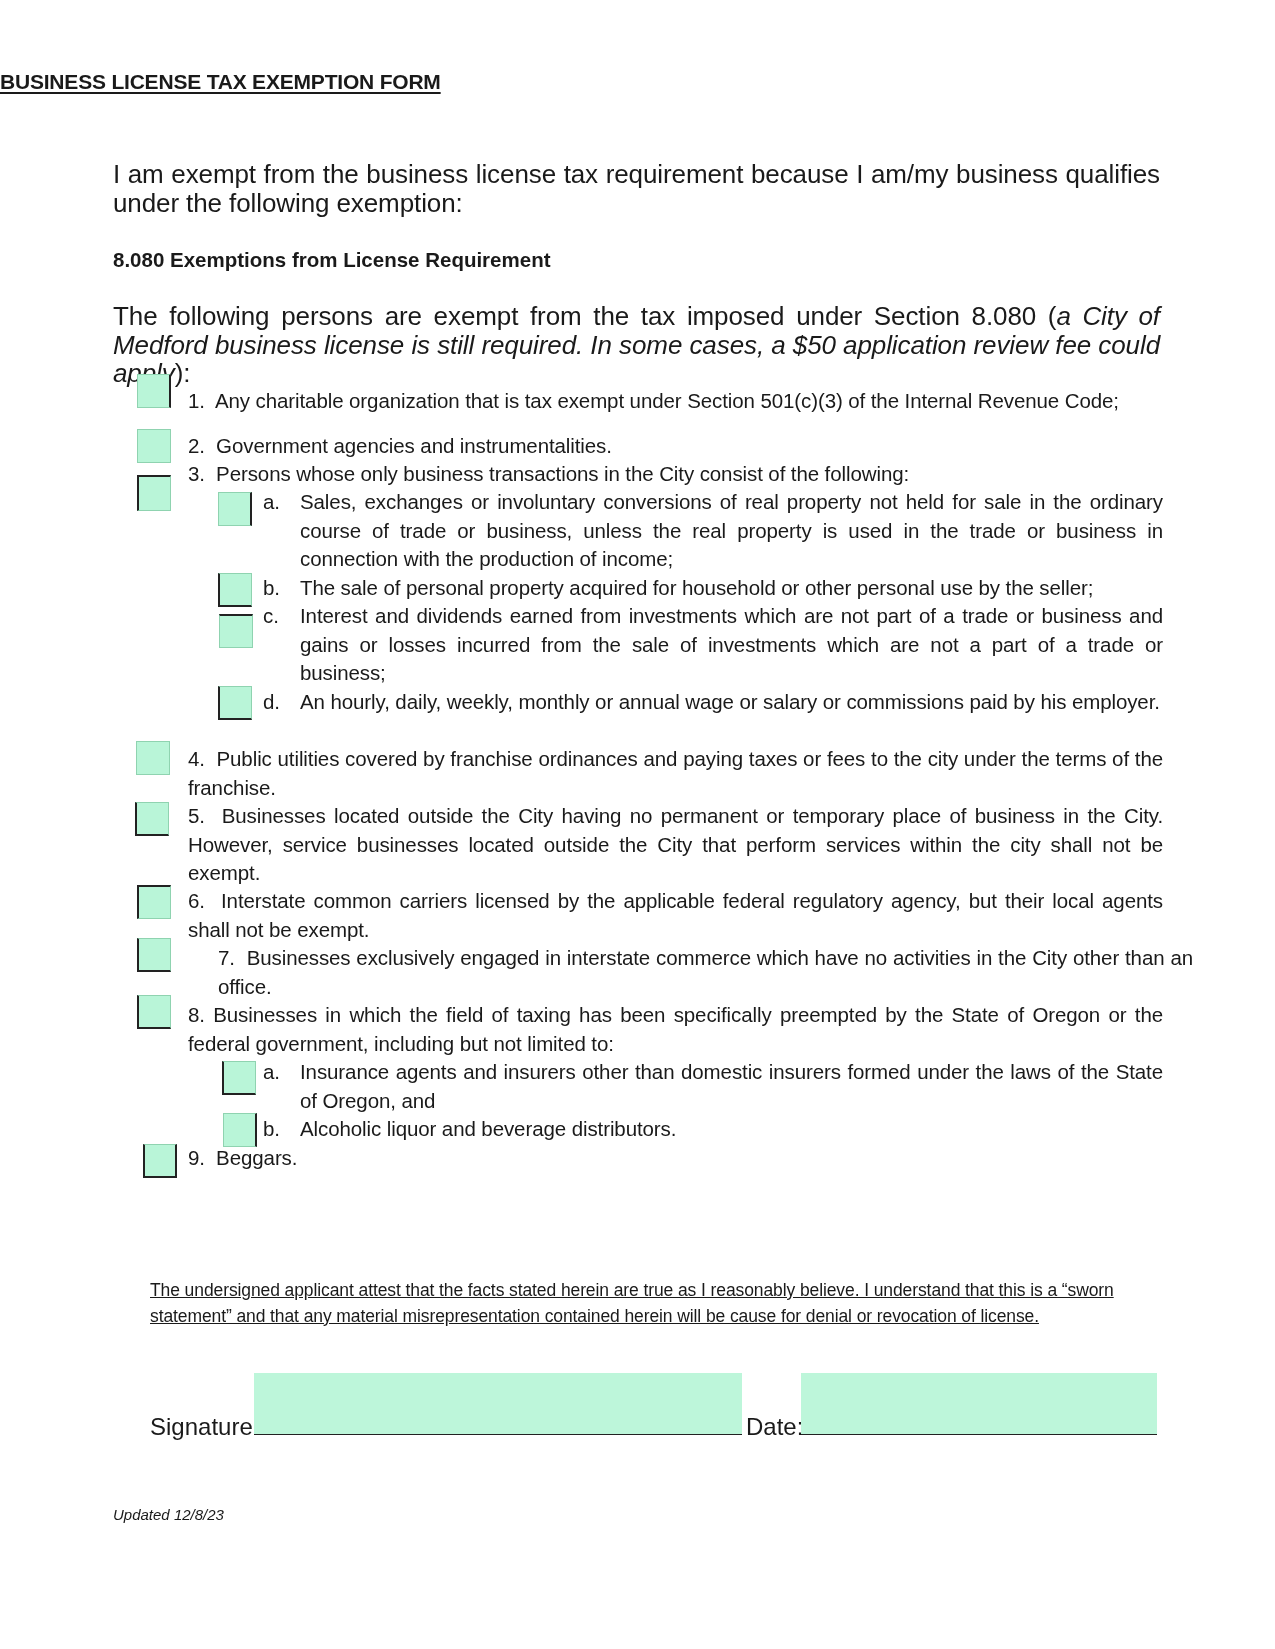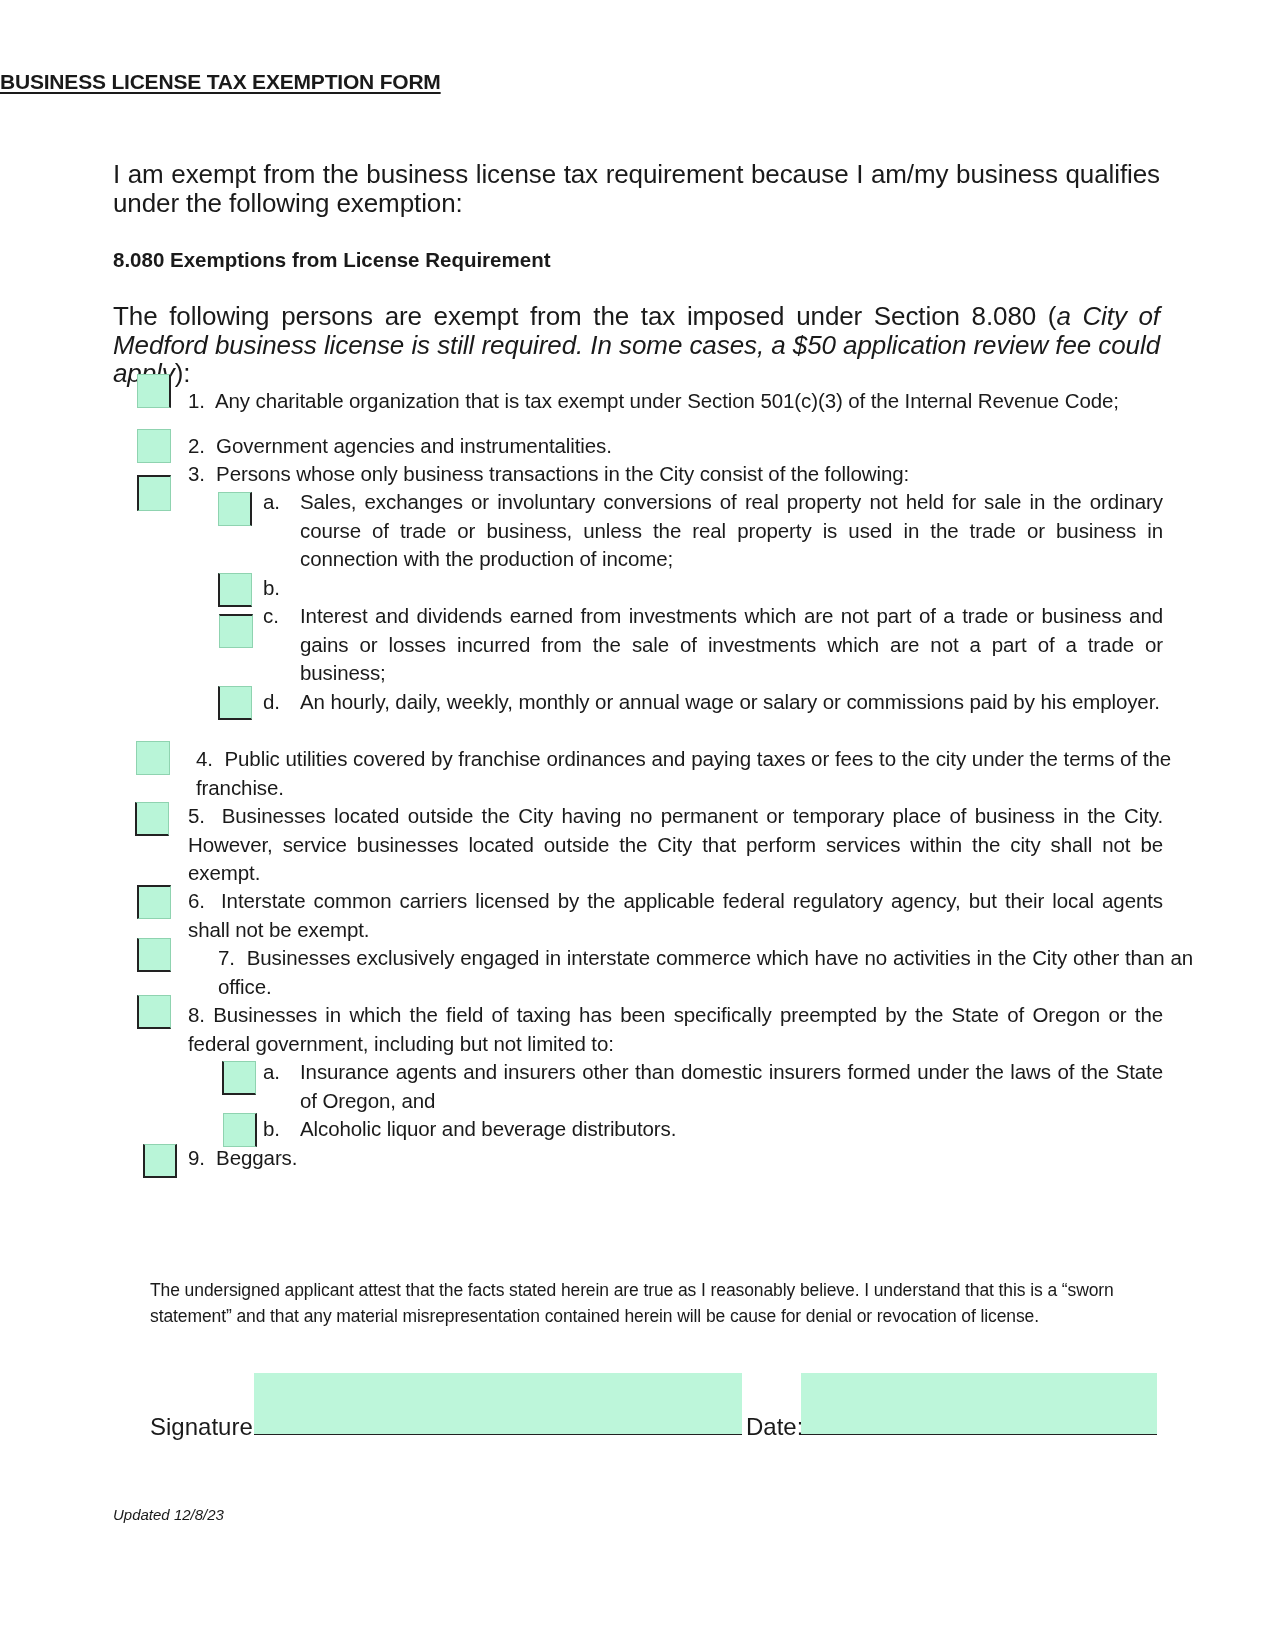--- a/index.html
+++ b/index.html
@@ -33,20 +33,21 @@
     text-align: justify; letter-spacing: -0.1px;
   }
   .sub {
     position: absolute; font-size: 20.5px; line-height: 28.5px;
     text-align: justify; letter-spacing: -0.1px;
   }
   .sub .lbl { position: absolute; left: -37px; top: 0; }
   .attest {
     left: 150px; width: 1013px; top: 1278px; font-size: 17.5px; line-height: 25.5px;
     letter-spacing: -0.1px;
+    text-decoration: underline;
   }
   .sig-label { font-size: 24px; position: absolute; }
   .field {
     position: absolute; background: #bdf6da; border-bottom: 1.5px solid #222;
     box-sizing: border-box;
   }
   .updated { left: 113px; top: 1506px; font-size: 15px; font-style: italic; }
 </style>
 </head>
 <body>
@@ -65,30 +66,30 @@
 <div class="cb" style="left:137px;top:429px;"></div>
 <div class="item" style="left:188px;top:432px;width:975px;"><span>2.</span>&nbsp; <span>Government agencies and instrumentalities.</span></div>
 
 <div class="cb dark-l dark-t" style="left:137px;top:475px;height:36px;"></div>
 <div class="item" style="left:188px;top:460px;width:975px;"><span>3.</span>&nbsp; <span>Persons whose only business transactions in the City consist of the following:</span></div>
 
 <div class="cb dark-r" style="left:218px;top:492px;"></div>
 <div class="sub" style="left:300px;top:488px;width:863px;"><span class="lbl">a.</span><span>Sales, exchanges or involuntary conversions of real property not held for sale in the ordinary course of trade or business, unless the real property is used in the trade or business in connection with the production of income;</span></div>
 
 <div class="cb dark-l dark-b" style="left:218px;top:573px;"></div>
-<div class="sub" style="left:300px;top:574px;width:863px;"><span class="lbl">b.</span></div>
+<div class="sub" style="left:300px;top:574px;width:863px;"><span class="lbl">b.</span><span>The sale of personal property acquired for household or other personal use by the seller;</span></div>
 
 <div class="cb dark-t" style="left:219px;top:614px;"></div>
 <div class="sub" style="left:300px;top:602px;width:863px;"><span class="lbl">c.</span><span>Interest and dividends earned from investments which are not part of a trade or business and gains or losses incurred from the sale of investments which are not a part of a trade or business;</span></div>
 
 <div class="cb dark-l dark-b" style="left:218px;top:686px;"></div>
 <div class="sub" style="left:300px;top:688px;width:863px;"><span class="lbl">d.</span><span>An hourly, daily, weekly, monthly or annual wage or salary or commissions paid by his employer.</span></div>
 
 <div class="cb" style="left:136px;top:741px;"></div>
-<div class="item" style="left:188px;top:745px;width:975px;margin-left:8px;"><span>4.</span>&nbsp; <span>Public utilities covered by franchise ordinances and paying taxes or fees to the city under the terms of the franchise.</span></div>
+<div class="item" style="left:188px;top:745px;width:975px;"><span>4.</span>&nbsp; <span>Public utilities covered by franchise ordinances and paying taxes or fees to the city under the terms of the franchise.</span></div>
 
 <div class="cb dark-l dark-b" style="left:135px;top:802px;"></div>
 <div class="item" style="left:188px;top:802px;width:975px;"><span>5.</span>&nbsp; <span>Businesses located outside the City having no permanent or temporary place of business in the City.  However, service businesses located outside the City that perform services within the city shall not be exempt.</span></div>
 
 <div class="cb dark-l dark-t" style="left:137px;top:885px;"></div>
 <div class="item" style="left:188px;top:887px;width:975px;"><span>6.</span>&nbsp; <span>Interstate common carriers licensed by the applicable federal regulatory agency, but their local agents shall not be exempt.</span></div>
 
 <div class="cb dark-l dark-b" style="left:137px;top:938px;"></div>
 <div class="item" style="left:188px;top:944px;width:975px;margin-left:30px;"><span>7.</span>&nbsp; <span>Businesses exclusively engaged in interstate commerce which have no activities in the City other than an office.</span></div>
 

